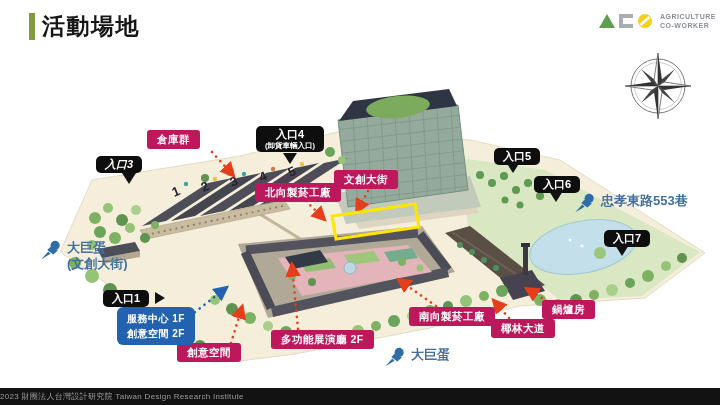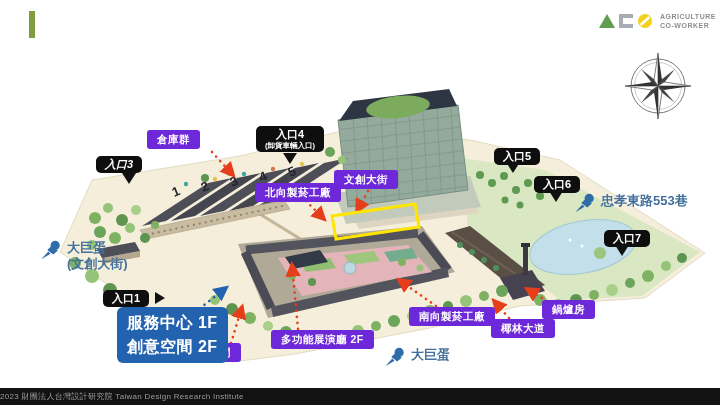--- a/index.html
+++ b/index.html
@@ -21,23 +21,23 @@
   .road .pin{flex:0 0 auto;margin-top:-1px;}
   
   .black-label{position:absolute;background:#0e0e0e;color:#fff;font-size:11px;font-weight:bold;
         padding:2px 9px;border-radius:5px;white-space:nowrap;z-index:25;text-align:center;line-height:1.2;}
   .black-label .sub{display:block;font-size:7.5px;font-weight:bold;}
   .tri-down{position:absolute;width:0;height:0;border-left:7px solid transparent;
         border-right:7px solid transparent;border-top:11px solid #111;z-index:25;}
   .tri-right{position:absolute;width:0;height:0;border-top:6px solid transparent;
         border-bottom:6px solid transparent;border-left:10px solid #111;z-index:25;}
   
-  .red-label{position:absolute;background:#6d28d9;color:#fff;font-size:10.5px;font-weight:bold;
+  .red-label{position:absolute;background:#be185d;color:#fff;font-size:10.5px;font-weight:bold;
         padding:2.5px 10px;border-radius:3px;white-space:nowrap;z-index:25;letter-spacing:.5px;}
-  .blue-label{position:absolute;background:#2262ae;color:#fff;font-size:16px;font-weight:bold;
+  .blue-label{position:absolute;background:#2262ae;color:#fff;font-size:10px;font-weight:bold;
         padding:4px 10px;border-radius:6px;line-height:1.5;white-space:nowrap;z-index:25;letter-spacing:.5px;}
   
   .footer{position:absolute;left:0;bottom:0;width:720px;height:17px;background:#121212;color:#9b9b9b;
         font-size:8px;display:flex;align-items:center;justify-content:flex-start;letter-spacing:.3px;z-index:30;}
 </style>
 </head>
 <body>
 
 <div class="slide">
 
@@ -217,20 +217,21 @@
       <path d="M509,318 L494,301" stroke="#e63d1a" stroke-width="2.6" stroke-dasharray="0.1 6" marker-end="url(#arr-r)"></path>
       <path d="M547,301 L527,289" stroke="#e63d1a" stroke-width="2.6" stroke-dasharray="0.1 6" marker-end="url(#arr-r)"></path>
       <path d="M190,316 L226,288" stroke="#2262ae" stroke-width="2.6" stroke-dasharray="0.1 6" marker-end="url(#arr-b)"></path>
     </g>
 
     <polygon points="332,216 415,204 419,227 336,239" fill="none" stroke="#ffe600" stroke-width="3"></polygon>
   </svg>
 
   <div class="title-wrap">
     <div class="title-bar"></div>
+    <h1 class="title">活動場地</h1>
   </div>
 
   <div class="logo">
     <svg width="58" height="22" viewBox="0 0 58 22">
       <polygon points="2,18 10,4 18,18" fill="#5f9e4e"></polygon>
       <path d="M22,4 h14 v4 h-10 v6 h10 v4 h-14 z" fill="#a7adb3"></path>
       <circle cx="48" cy="11" r="7" fill="#f3d01e"></circle>
       <line x1="43.5" y1="15" x2="52.5" y2="7" stroke="#ffffff" stroke-width="2.4"></line>
     </svg>
     <div class="logo-text">

